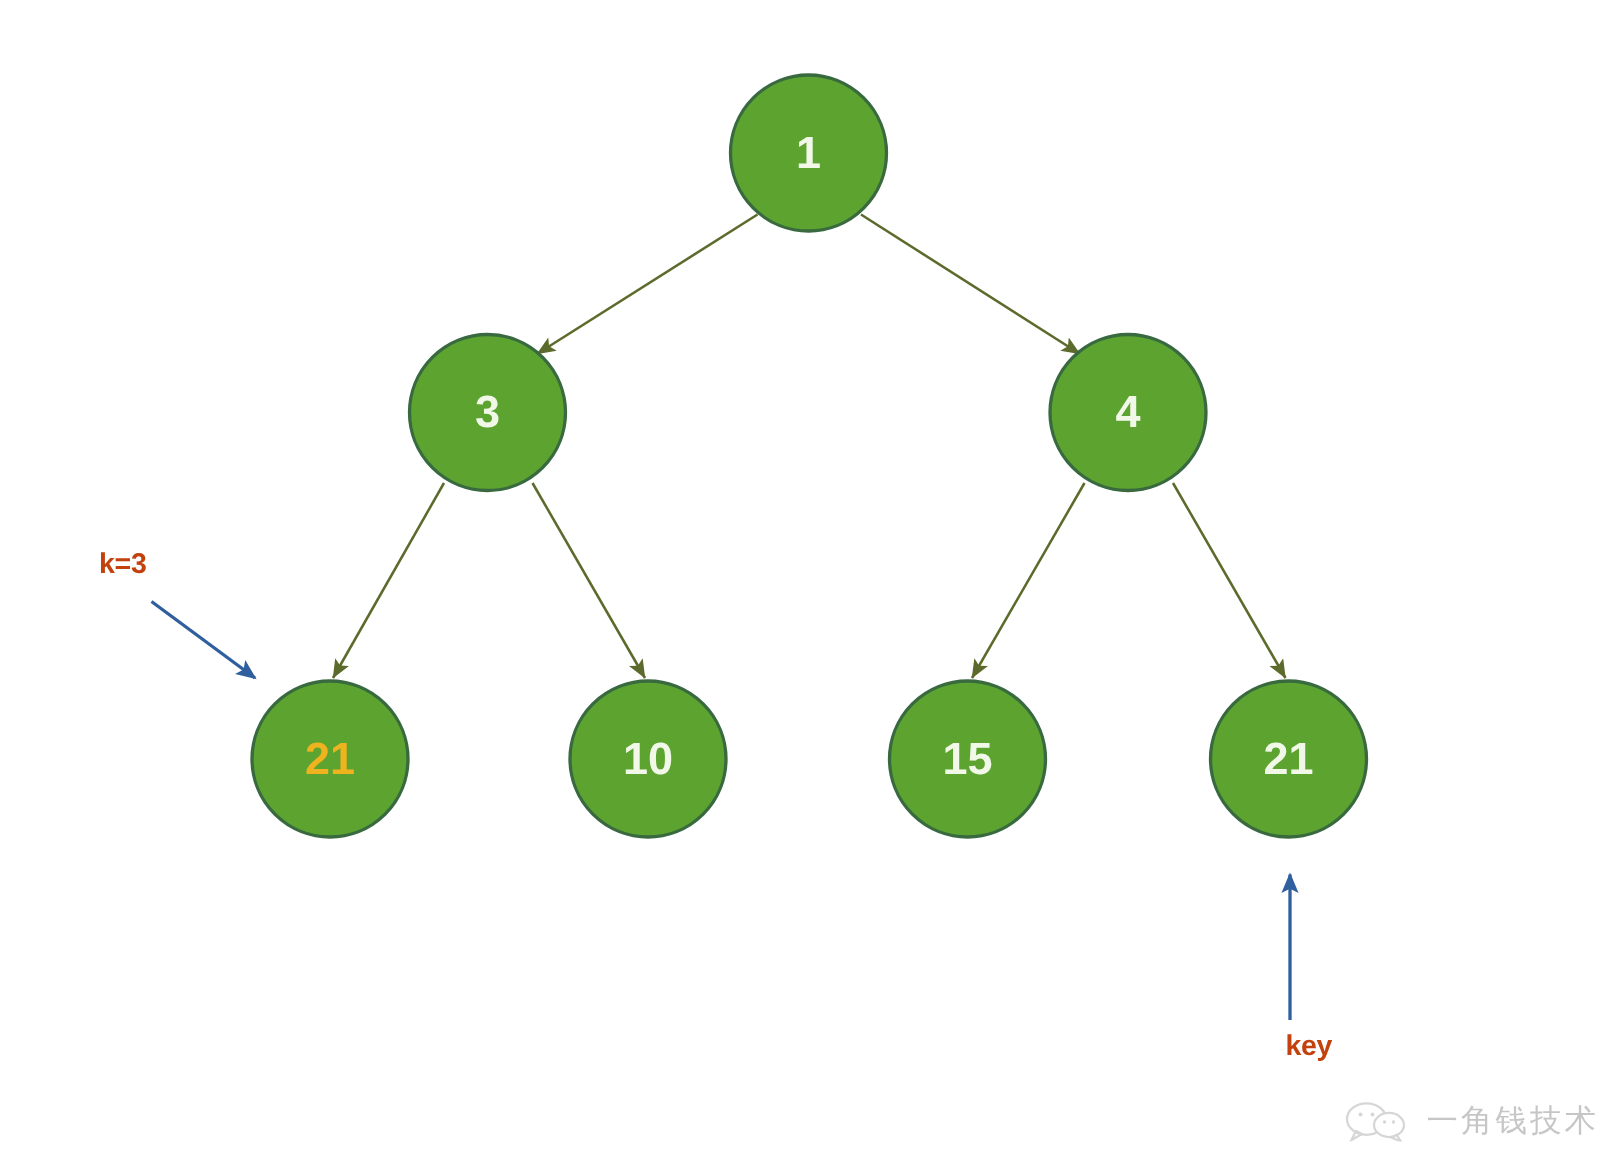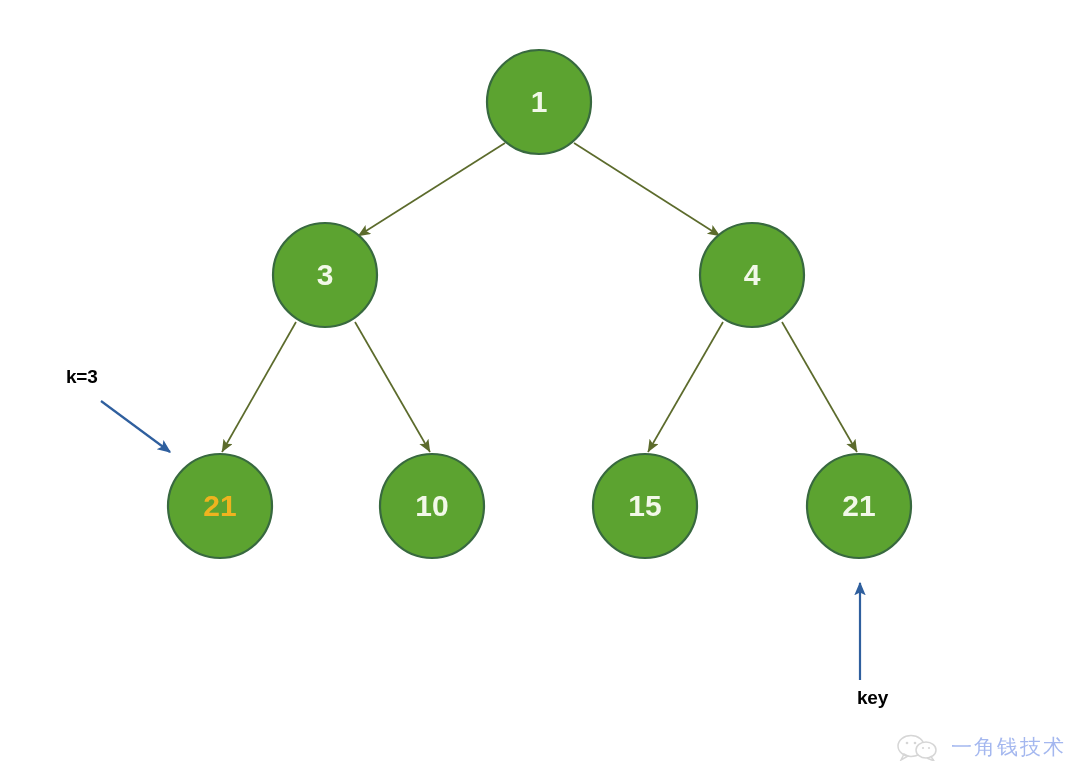--- a/index.html
+++ b/index.html
@@ -46,40 +46,40 @@
   .annot-line {
     stroke: #2F5F9E;
     stroke-width: 2.2;
     fill: none;
   }
   .annot-text {
     position: absolute;
     font-family: "Liberation Sans", sans-serif;
     font-size: 19px;
     font-weight: 600;
-    color: #000000;
+    color: #c2410c;
     white-space: nowrap;
     letter-spacing: -0.2px;
   }
   #label-k    { left: 66px;  top: 366px; }
   #label-key  { left: 845px; top: 687px; margin-left: 12px; }
 
   #watermark {
     position: absolute;
     right: 14px;
     bottom: 20px;
     display: flex;
     align-items: center;
     gap: 9px;
     opacity: 0.40;
   }
   #watermark .wm-text {
     font-family: "Liberation Serif", serif;
     font-size: 21px;
-    color: #1d4ed8;
+    color: #737373;
     letter-spacing: 2px;
     white-space: nowrap;
   }
 </style>
 </head>
 <body>
 
 <div id="canvas">
 
   <svg id="tree-svg" viewBox="0 0 1080 781">

